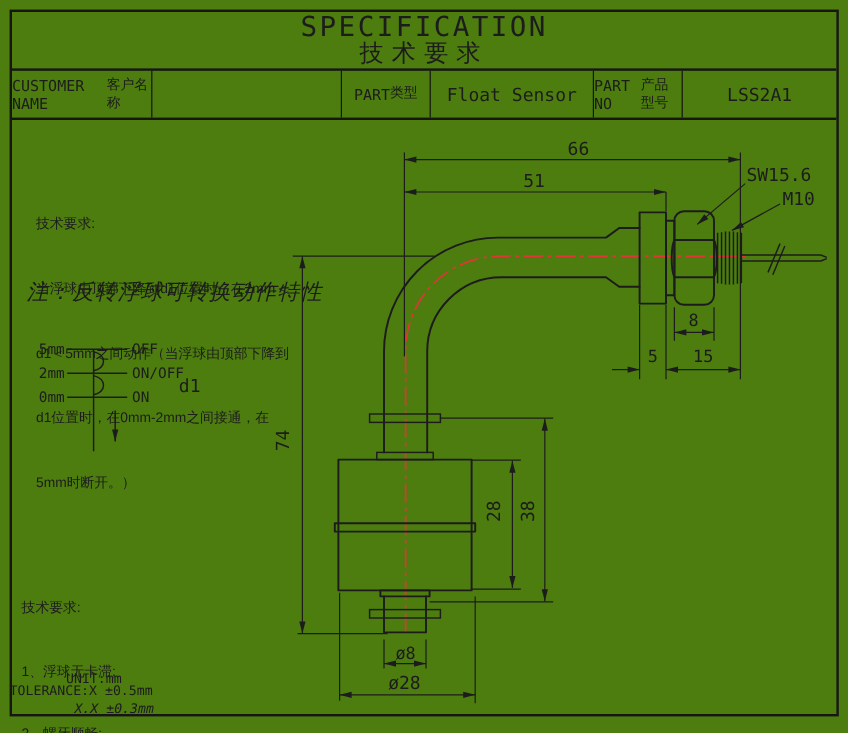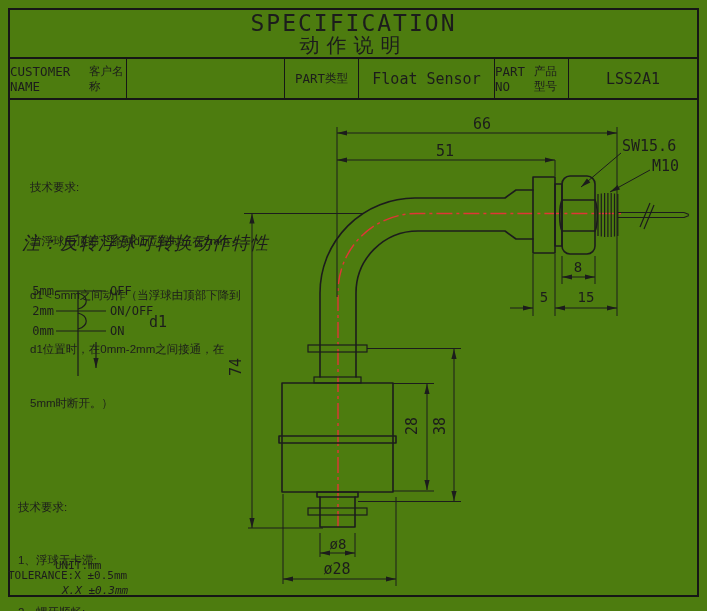--- a/index.html
+++ b/index.html
@@ -36,21 +36,21 @@
   .dim{stroke:#1c1c1c;stroke-width:1;fill:none;}
 </style>
 </head>
 <body>
 
 <div id="page">
 
   <div id="sheet">
     <div id="titleblock">
       <div id="title-en" class="cad">SPECIFICATION</div>
-      <div id="title-zh">动作说明</div>
+      <div id="title-zh">技术要求</div>
     </div>
 
     <div id="headerrow">
       <div class="hcell bd" style="left:0;width:117px;">
         <div class="lab-en cad">CUSTOMER NAME</div>
         <div class="lab-zh">客户名称</div>
       </div>
       <div class="hcell bd" style="left:117px;width:158px;">
         <div class="val cad"></div>
       </div>

